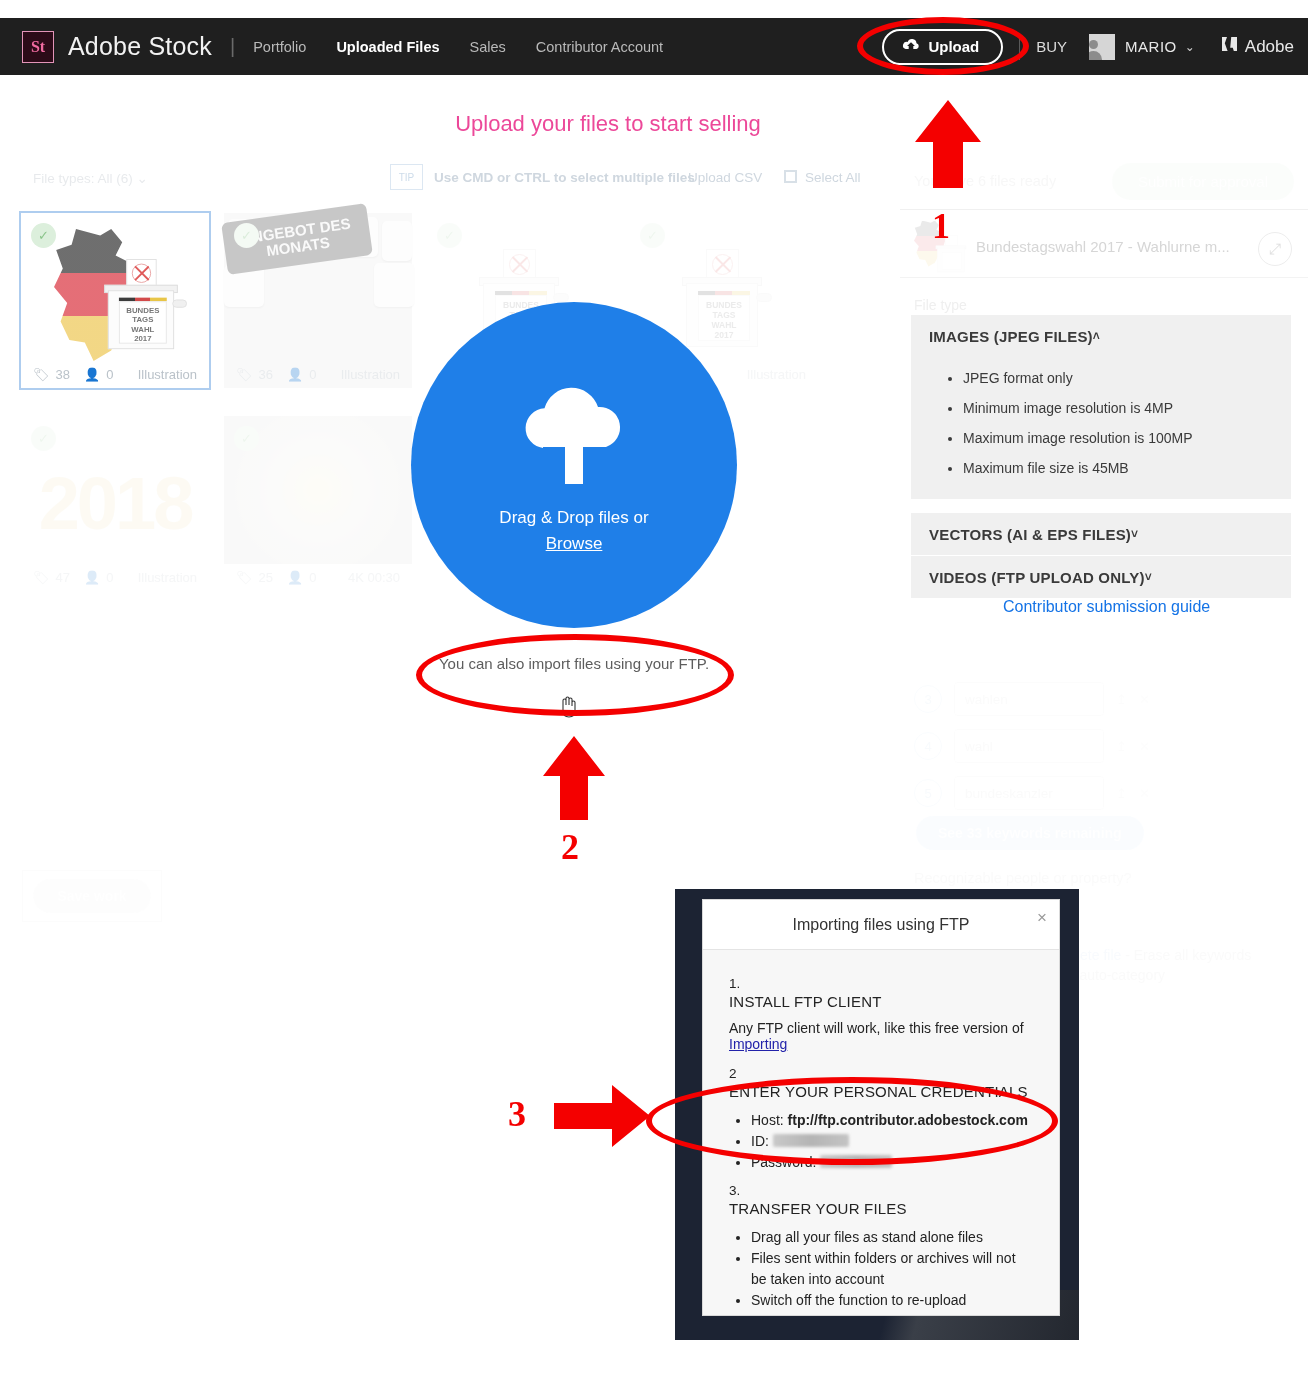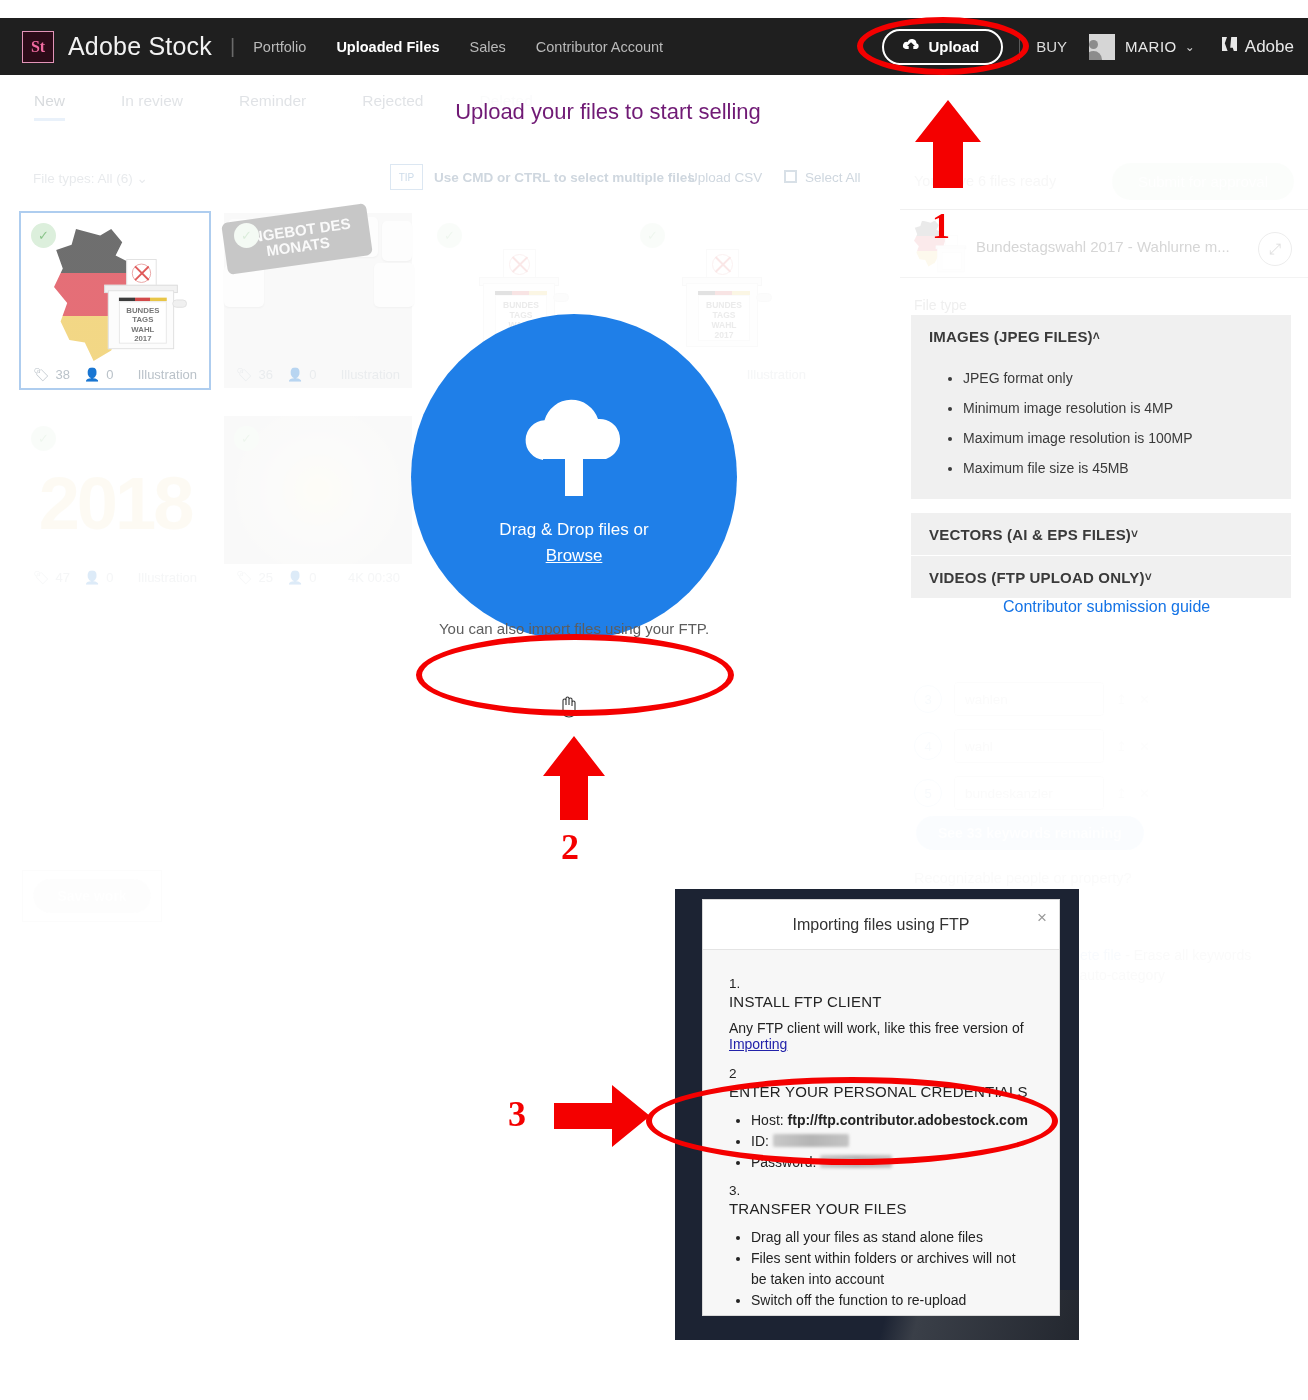--- a/index.html
+++ b/index.html
@@ -45,22 +45,22 @@
 
   
   .faded { opacity: 0.30; }
   .vfaded { opacity: 0.14; }
 
   .tabs { position:absolute; left:34px; top:92px; display:flex; gap:56px; }
   .tab { font-size: 15.5px; color:#9aa3ad; cursor:pointer; padding-bottom:8px;}
   .tab.active { color:#7d8790; border-bottom:3px solid #b9d4ef; }
 
   .page-title {
-    position:absolute; left:0; top:99px; width:1216px; text-align:center;
-    font-size: 22px; color:#701a75; font-weight:300;
+    position:absolute; left:0; top:111px; width:1216px; text-align:center;
+    font-size: 22px; color:#ec4899; font-weight:300;
   }
   .close-x { position:absolute; right:14px; top:98px; font-size:26px; color:#4f4f4f; cursor:pointer; line-height:1;}
   .filetypes { position:absolute; left:33px; top:170px; font-size:13.5px; color:#b2bac2;}
   .tip-box { position:absolute; left:390px; top:164px; width:33px; height:26px; border:1px solid #dce7f2;
              color:#cddcea; font-size:10px; display:flex;align-items:center;justify-content:center;}
   .tip-text { position:absolute; left:434px; top:170px; font-size:13.5px; color:#cfd7df; font-weight:bold;}
   .upload-csv { position:absolute; left:688px; top:170px; font-size:13.5px; color:#cfd7df;}
   .selall-box { position:absolute; left:784px; top:170px; width:13px;height:13px;border:2px solid #d8e0e7;}
   .selall { position:absolute; left:805px; top:170px; font-size:13.5px; color:#cfd7df;}
 
@@ -99,29 +99,29 @@
               display:flex;align-items:center;justify-content:center;text-align:center;line-height:16px;
               transform: rotate(-8deg); }
 
   .year18 { position:absolute; inset:0; background:#fff; display:flex; align-items:center; justify-content:center;
             font-size:74px; font-weight:bold; color:#f3e2b0; letter-spacing:-3px;}
   .burst { position:absolute; left:0; top:0; width:188px; height:148px;
            background: radial-gradient(circle at 50% 50%, #f7f0c8 0%, #e9e7de 32%, #dcdcdc 70%); }
 
   
   .dropcircle {
-    position:absolute; left:411px; top:314px; width:326px; height:326px; border-radius:50%;
+    position:absolute; left:411px; top:302px; width:326px; height:326px; border-radius:50%;
     background:#1f7fe8; display:flex; flex-direction:column; align-items:center; justify-content:center;
     color:#fff; cursor:pointer;
   }
   .dropcircle .cloud { position:relative; width:150px; height:120px; margin-bottom:8px; }
   .dropcircle .label { font-size:17px; margin-top:4px; }
   .dropcircle .browse { font-size:17px; text-decoration:underline; margin-top:6px; cursor:pointer; }
 
-  .ftp-note { position:absolute; left:0; top:620px; width:1148px; text-align:center;
+  .ftp-note { position:absolute; left:0; top:655px; width:1148px; text-align:center;
               font-size:15px; color:#5d5d5d; }
   .ftp-learn { position:absolute; left:0; top:677px; width:1148px; text-align:center;
                font-size:15px; color:#1473e6; text-decoration:underline; cursor:pointer;}
 
   .cursor-hand { position:absolute; left:558px; top:694px; width:22px; height:24px; }
 
   .savework-wrap { position:absolute; left:22px; top:870px; width:140px; height:52px; border:1px solid #f0f0f0;
                    display:flex; align-items:center; justify-content:center; }
   .savework { background:#f4f4f4; color:#fff; border-radius:18px; font-size:14px; font-weight:bold; padding:9px 24px;}
 
@@ -227,27 +227,20 @@
         <span>
           <svg width="17" height="16" viewBox="0 0 17 16">
               <path d="M1 1h5l-2.2 6.2L6.6 15H1zM10.2 1H16v14h-3.2l-1-3.2H9.2z" fill="#e8e8e8"></path>
             </svg>
         </span>
         <span>Adobe</span>
       </div>
     </div>
   </div>
 
-  <div class="tabs faded">
-    <div class="tab active">New</div>
-    <div class="tab">In review</div>
-    <div class="tab">Reminder</div>
-    <div class="tab">Rejected</div>
-    <div class="tab vfaded">Deleted</div>
-  </div>
 
   <div class="page-title">Upload your files to start selling</div>
   <div class="close-x">✕</div>
 
   <div class="filetypes faded">
     <span>File types: All (6)</span>
     <span>⌄</span>
   </div>
   <div class="tip-box">TIP</div>
   <div class="tip-text">Use CMD or CTRL to select multiple files</div>

